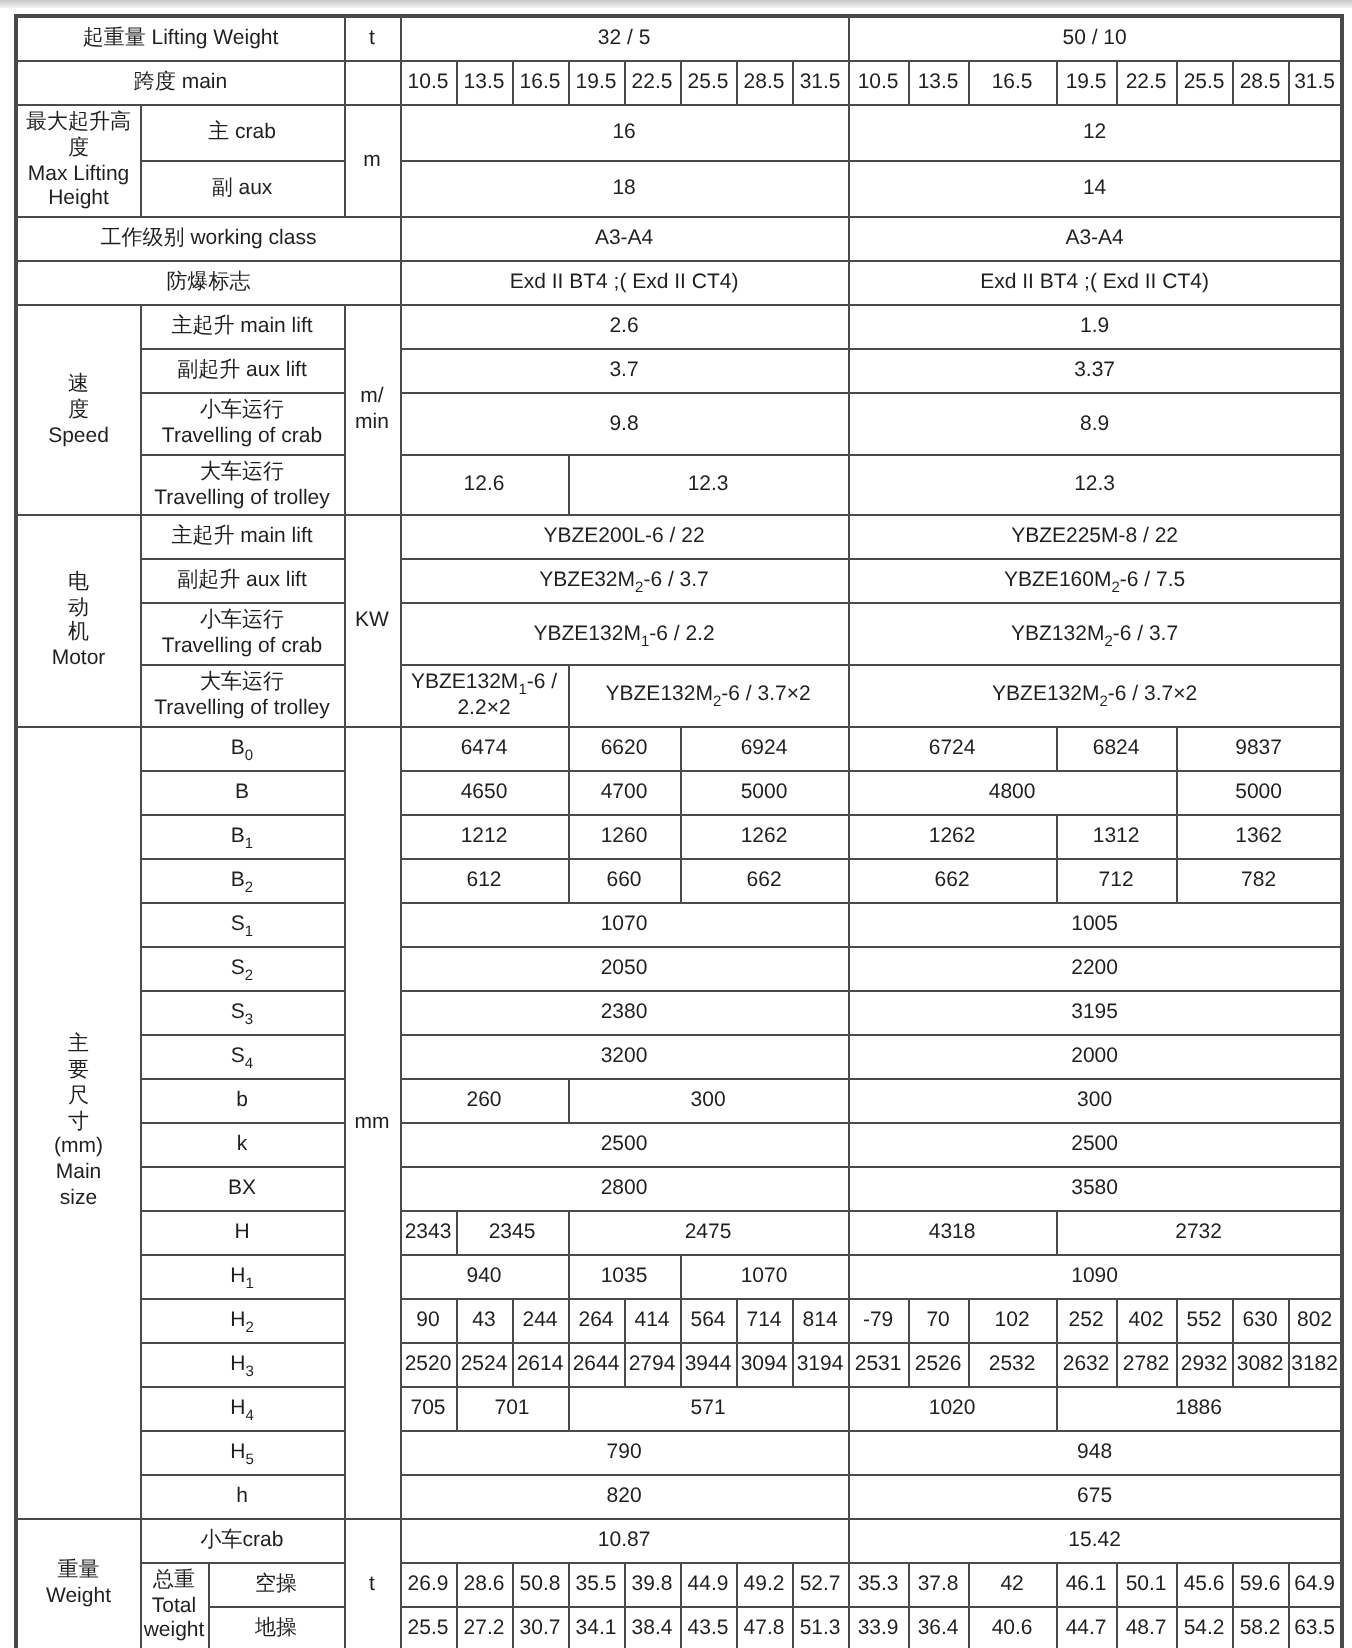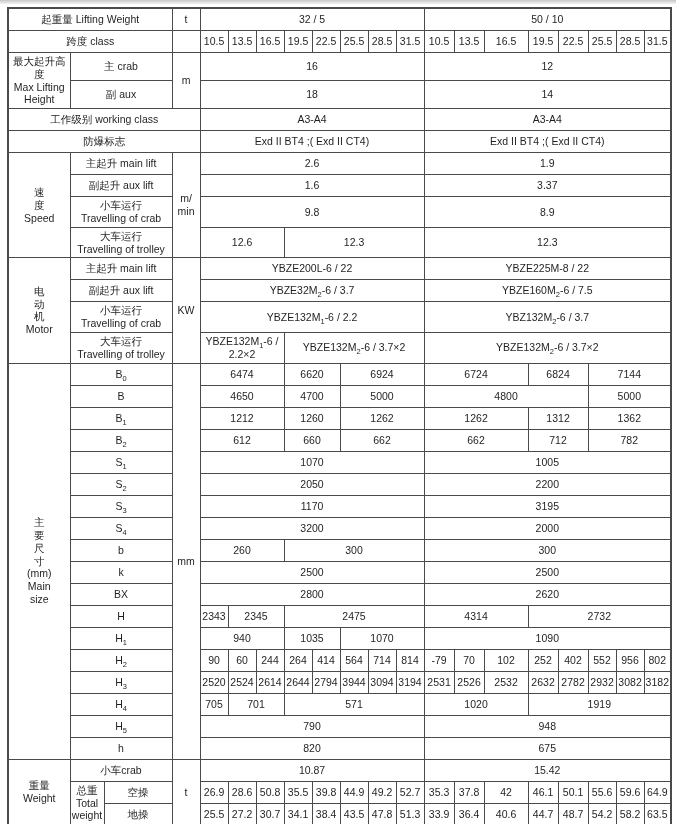--- a/index.html
+++ b/index.html
@@ -69,21 +69,21 @@
       <col style="width:27px">
   </colgroup>
   <tbody>
       <tr>
         <td colspan="3" class="row-label">起重量 Lifting Weight</td>
         <td>t</td>
         <td colspan="8">32 / 5</td>
         <td colspan="8">50 / 10</td>
       </tr>
       <tr>
-        <td colspan="3" class="row-label">跨度 class</td>
+        <td colspan="3" class="row-label">跨度 main</td>
         <td></td>
         <td>10.5</td>
         <td>13.5</td>
         <td>16.5</td>
         <td>19.5</td>
         <td>22.5</td>
         <td>25.5</td>
         <td>28.5</td>
         <td>31.5</td>
         <td>10.5</td>
@@ -119,21 +119,21 @@
       </tr>
       <tr>
         <td rowspan="4" class="section-label">速<br>度<br>Speed</td>
         <td colspan="2" class="row-label">主起升  main lift</td>
         <td rowspan="4">m/<br>min</td>
         <td colspan="8">2.6</td>
         <td colspan="8">1.9</td>
       </tr>
       <tr>
         <td colspan="2" class="row-label">副起升  aux lift</td>
-        <td colspan="8">1.6</td>
+        <td colspan="8">3.7</td>
         <td colspan="8">3.37</td>
       </tr>
       <tr>
         <td colspan="2" class="row-label">小车运行<br>Travelling of crab</td>
         <td colspan="8">9.8</td>
         <td colspan="8">8.9</td>
       </tr>
       <tr>
         <td colspan="2" class="row-label">大车运行<br>Travelling of trolley</td>
         <td colspan="3">12.6</td>
@@ -165,21 +165,21 @@
       </tr>
       <tr>
         <td rowspan="18" class="section-label">主<br>要<br>尺<br>寸<br>(mm)<br>Main<br>size</td>
         <td colspan="2" class="row-label">B<sub>0</sub></td>
         <td rowspan="18">mm</td>
         <td colspan="3">6474</td>
         <td colspan="2">6620</td>
         <td colspan="3">6924</td>
         <td colspan="3">6724</td>
         <td colspan="2">6824</td>
-        <td colspan="3">7144</td>
+        <td colspan="3">9837</td>
       </tr>
       <tr>
         <td colspan="2" class="row-label">B</td>
         <td colspan="3">4650</td>
         <td colspan="2">4700</td>
         <td colspan="3">5000</td>
         <td colspan="5">4800</td>
         <td colspan="3">5000</td>
       </tr>
       <tr>
@@ -205,21 +205,21 @@
         <td colspan="8">1070</td>
         <td colspan="8">1005</td>
       </tr>
       <tr>
         <td colspan="2" class="row-label">S<sub>2</sub></td>
         <td colspan="8">2050</td>
         <td colspan="8">2200</td>
       </tr>
       <tr>
         <td colspan="2" class="row-label">S<sub>3</sub></td>
-        <td colspan="8">1170</td>
+        <td colspan="8">2380</td>
         <td colspan="8">3195</td>
       </tr>
       <tr>
         <td colspan="2" class="row-label">S<sub>4</sub></td>
         <td colspan="8">3200</td>
         <td colspan="8">2000</td>
       </tr>
       <tr>
         <td colspan="2" class="row-label">b</td>
         <td colspan="3">260</td>
@@ -227,54 +227,54 @@
         <td colspan="8">300</td>
       </tr>
       <tr>
         <td colspan="2" class="row-label">k</td>
         <td colspan="8">2500</td>
         <td colspan="8">2500</td>
       </tr>
       <tr>
         <td colspan="2" class="row-label">BX</td>
         <td colspan="8">2800</td>
-        <td colspan="8">2620</td>
+        <td colspan="8">3580</td>
       </tr>
       <tr>
         <td colspan="2" class="row-label">H</td>
         <td>2343</td>
         <td colspan="2">2345</td>
         <td colspan="5">2475</td>
-        <td colspan="3">4314</td>
+        <td colspan="3">4318</td>
         <td colspan="5">2732</td>
       </tr>
       <tr>
         <td colspan="2" class="row-label">H<sub>1</sub></td>
         <td colspan="3">940</td>
         <td colspan="2">1035</td>
         <td colspan="3">1070</td>
         <td colspan="8">1090</td>
       </tr>
       <tr>
         <td colspan="2" class="row-label">H<sub>2</sub></td>
         <td>90</td>
-        <td>60</td>
+        <td>43</td>
         <td>244</td>
         <td>264</td>
         <td>414</td>
         <td>564</td>
         <td>714</td>
         <td>814</td>
         <td>-79</td>
         <td>70</td>
         <td>102</td>
         <td>252</td>
         <td>402</td>
         <td>552</td>
-        <td>956</td>
+        <td>630</td>
         <td>802</td>
       </tr>
       <tr>
         <td colspan="2" class="row-label">H<sub>3</sub></td>
         <td>2520</td>
         <td>2524</td>
         <td>2614</td>
         <td>2644</td>
         <td>2794</td>
         <td>3944</td>
@@ -288,21 +288,21 @@
         <td>2932</td>
         <td>3082</td>
         <td>3182</td>
       </tr>
       <tr>
         <td colspan="2" class="row-label">H<sub>4</sub></td>
         <td>705</td>
         <td colspan="2">701</td>
         <td colspan="5">571</td>
         <td colspan="3">1020</td>
-        <td colspan="5">1919</td>
+        <td colspan="5">1886</td>
       </tr>
       <tr>
         <td colspan="2" class="row-label">H<sub>5</sub></td>
         <td colspan="8">790</td>
         <td colspan="8">948</td>
       </tr>
       <tr>
         <td colspan="2" class="row-label">h</td>
         <td colspan="8">820</td>
         <td colspan="8">675</td>
@@ -323,21 +323,21 @@
         <td>35.5</td>
         <td>39.8</td>
         <td>44.9</td>
         <td>49.2</td>
         <td>52.7</td>
         <td>35.3</td>
         <td>37.8</td>
         <td>42</td>
         <td>46.1</td>
         <td>50.1</td>
-        <td>55.6</td>
+        <td>45.6</td>
         <td>59.6</td>
         <td>64.9</td>
       </tr>
       <tr>
         <td class="row-label">地操</td>
         <td>25.5</td>
         <td>27.2</td>
         <td>30.7</td>
         <td>34.1</td>
         <td>38.4</td>

